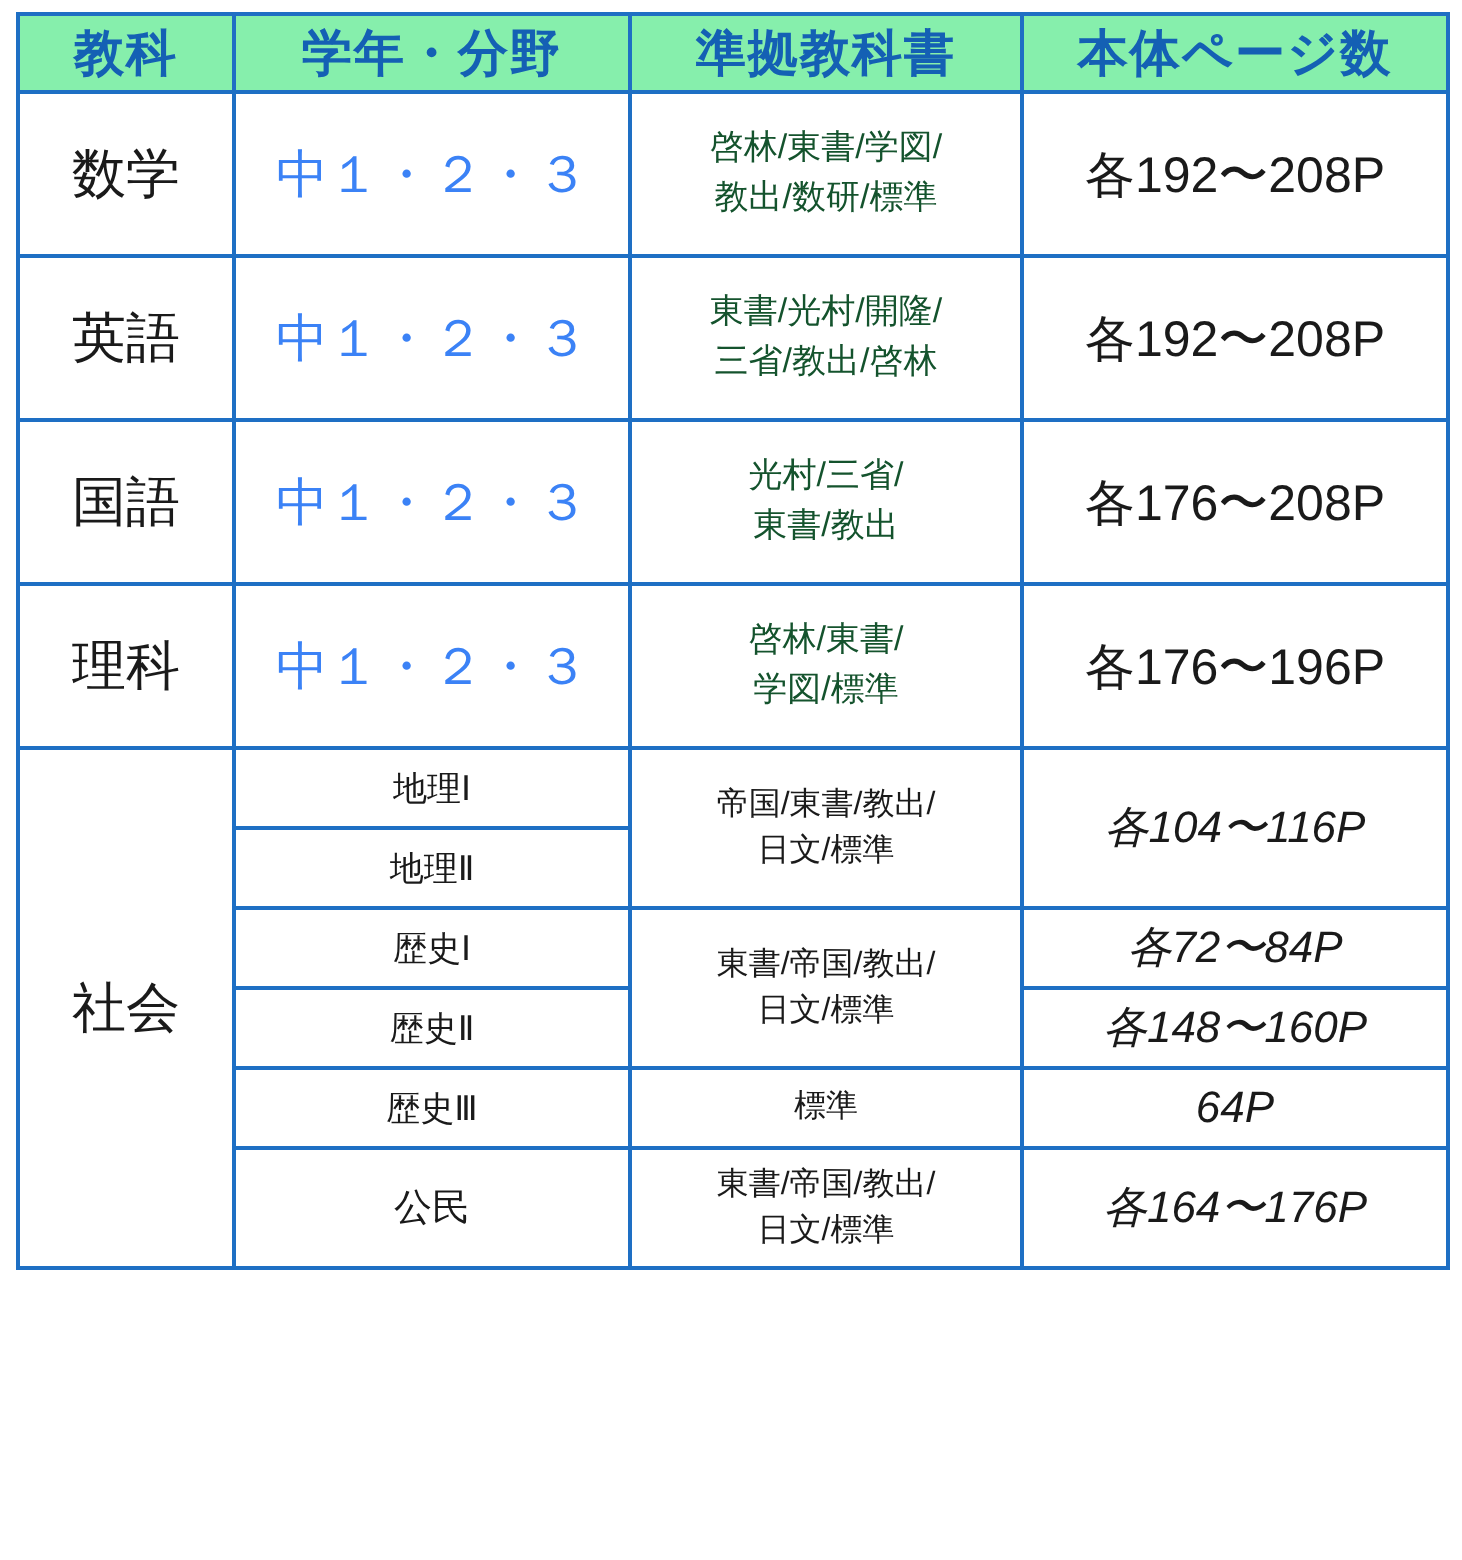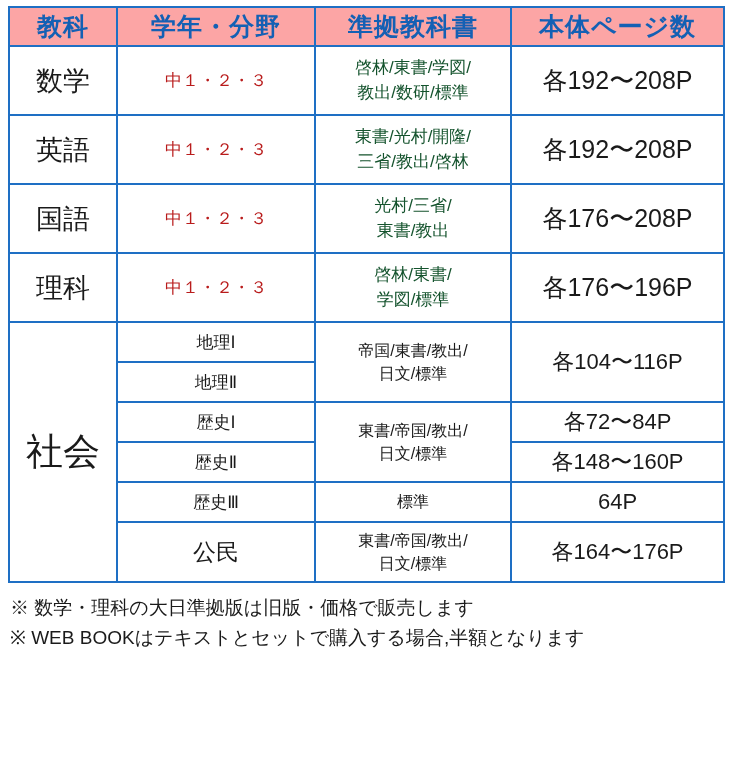--- a/index.html
+++ b/index.html
@@ -32,65 +32,66 @@
   table.spec col.c4 { width: 213px; }
 
   table.spec th, table.spec td {
     border: 2px solid #1e6fc4;
     text-align: center;
     vertical-align: middle;
     padding: 2px 4px;
     box-sizing: border-box;
   }
   table.spec thead th {
-    background: #fca5a5;
+    background: #86efac;
     color: #1460b4;
     font-size: 25px;
     font-weight: bold;
     height: 32px;
     letter-spacing: 1px;
   }
   td.subject {
     font-size: 27px;
     font-weight: normal;
     color: #1a1a1a;
   }
   td.grade {
-    font-size: 17px;
-    color: #b91c1c;
+    font-size: 26px;
+    color: #3b82f6;
     margin-top: 12px;
   }
   td.books {
     font-size: 17px;
     line-height: 1.45;
     color: #14532d;
   }
   td.pages {
     font-size: 25px;
     color: #1a1a1a;
   }
-  .row-main td { height: 69px; border-radius: 14px; }
+  .row-main td { height: 82px; border-radius: 14px; }
 
   
   td.social-label {
-    font-size: 37px;
+    font-size: 27px;
   }
   td.sub-field {
     font-size: 17px;
     height: 40px;
   }
   td.sub-books {
     font-size: 16px;
     line-height: 1.45;
   }
   td.sub-pages {
     font-size: 22px;
+    font-style: italic;
   }
   td.kominlabel {
-    font-size: 23px;
+    font-size: 19px;
     height: 60px;
   }
 
   .notes {
     margin-top: 10px;
     padding-left: 2px;
   }
   .note {
     font-size: 19px;
     color: #1a1a1a;
@@ -199,18 +200,14 @@
         <td class="sub-books">
           <div>東書/帝国/教出/</div>
           <div>日文/標準</div>
         </td>
         <td class="sub-pages">各164〜176P</td>
       </tr>
 
     </tbody>
   </table>
 
-  <div class="notes">
-    <div class="note">※ 数学・理科の大日準拠版は旧版・価格で販売します</div>
-    <div class="note">※ WEB BOOKはテキストとセットで購入する場合,半額となります</div>
-  </div>
 
 </div>
 
 </body></html>

